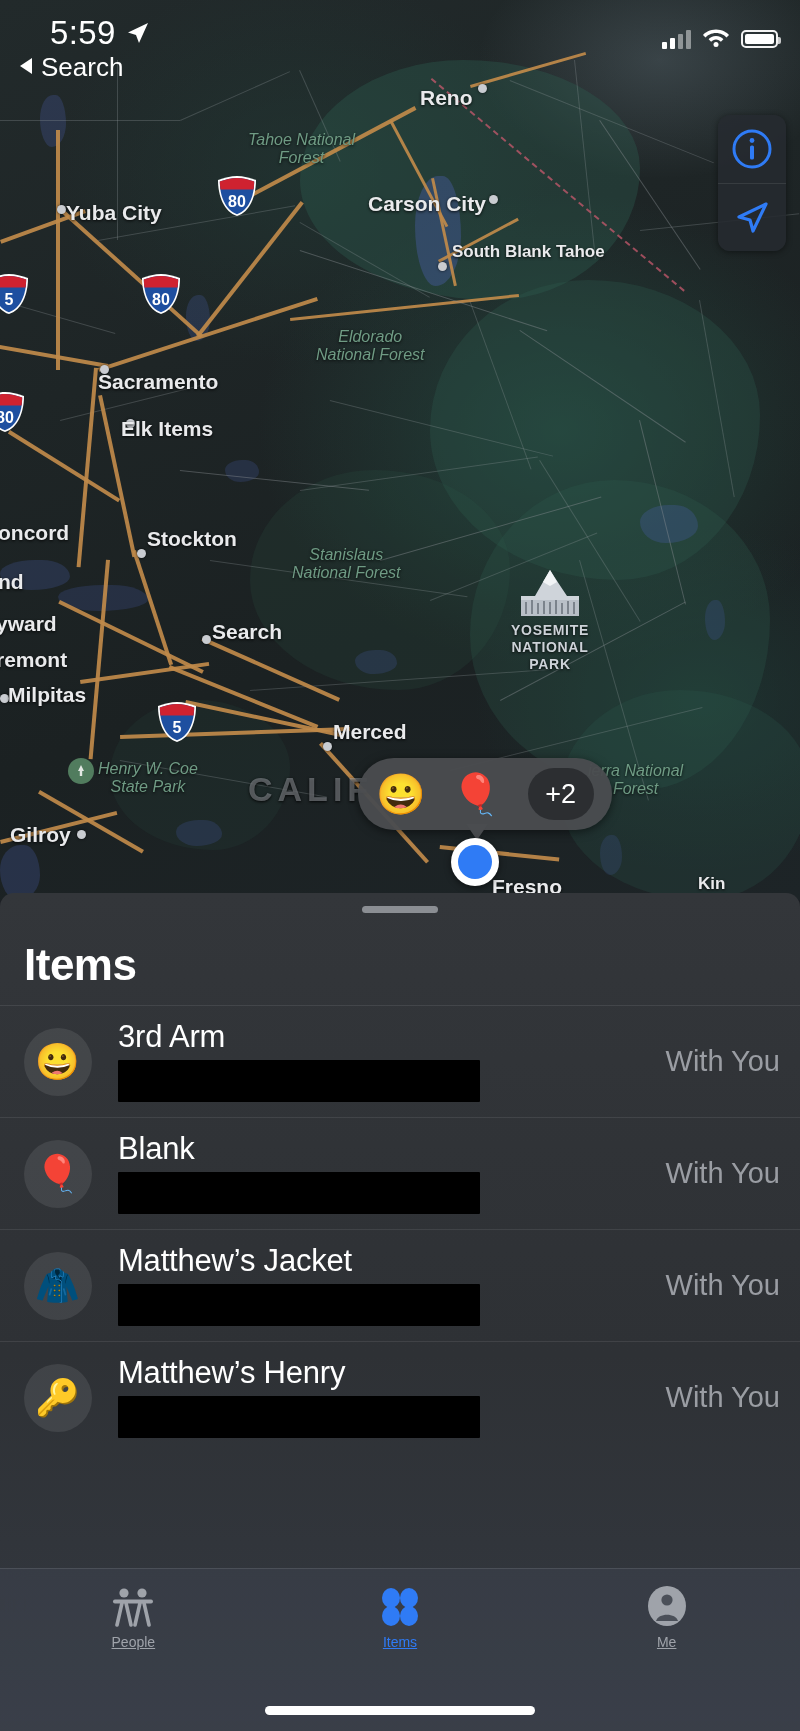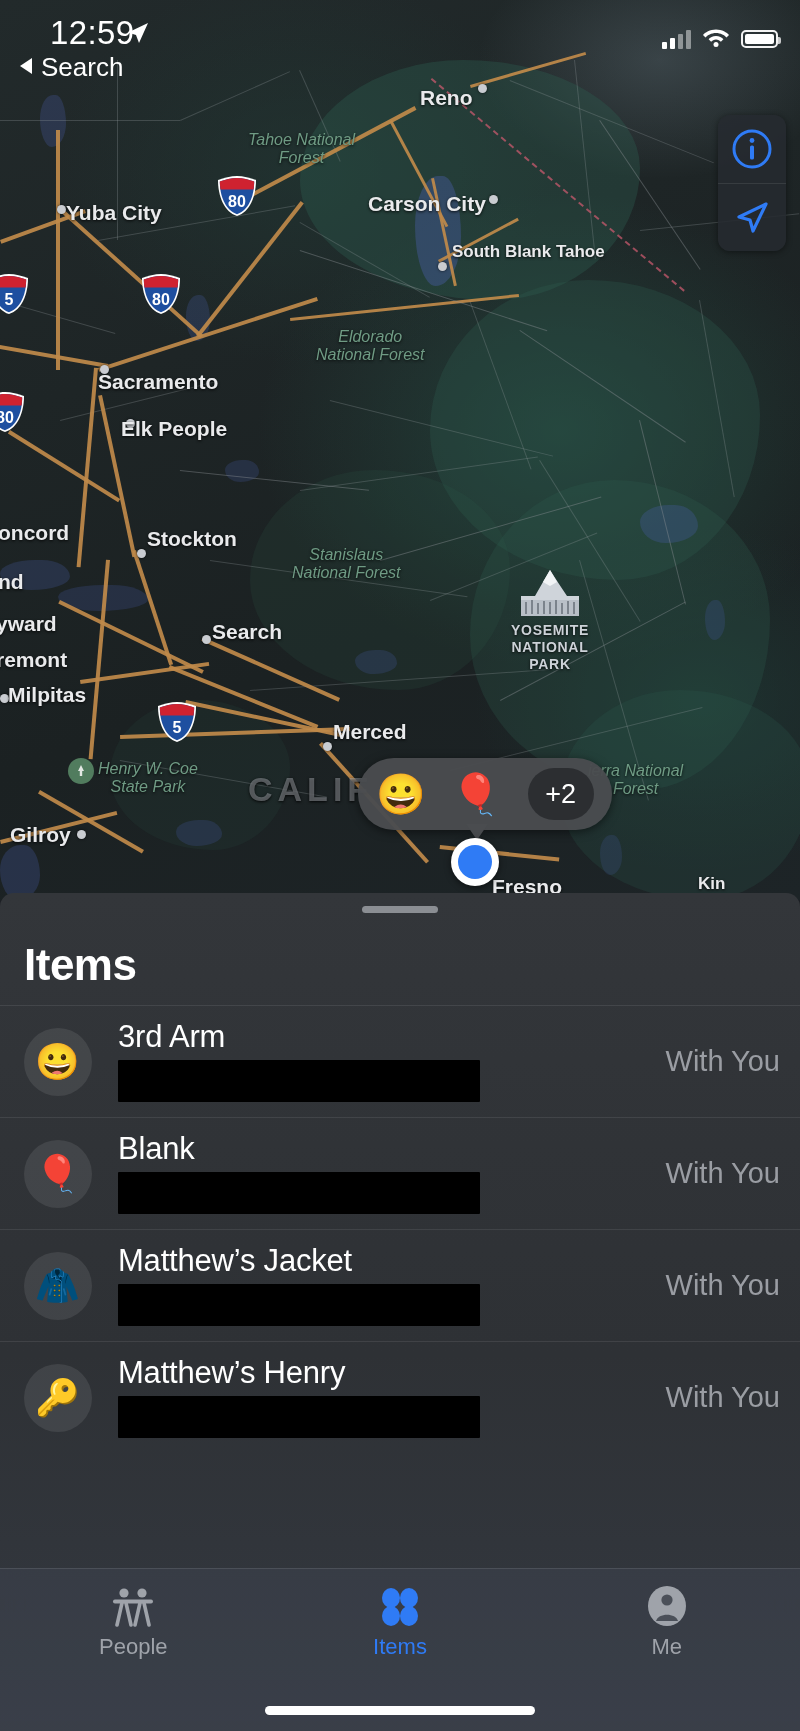--- a/index.html
+++ b/index.html
@@ -216,21 +216,21 @@
     border-top: 1px solid rgba(255,255,255,.09);
     display: flex; align-items: flex-start;
     z-index: 30;
     backdrop-filter: blur(12px);
   }
   .tab {
     flex: 1; padding-top: 16px;
     display: flex; flex-direction: column; align-items: center; gap: 7px;
   }
   .tab-ico { height: 42px; display: flex; align-items: flex-end; }
-  .tab-label { font-size: 22px; color: #9fa3aa; }
+  .tab-label { font-size: 14px; color: #9fa3aa; text-decoration: underline; }
   .tab.active .tab-label { color: #2f7bf5; }
   #home-indicator {
     position: absolute; left: 50%; bottom: 16px; transform: translateX(-50%);
     width: 270px; height: 9px; border-radius: 5px; background: #fff;
     z-index: 35;
   }
 </style>
 </head>
 <body>
 
@@ -324,21 +324,21 @@
         <div class="city" style="left: 420px; top: 86px;">Reno</div>
         <div class="citydot" style="left: 57px; top: 205px;"></div>
         <div class="city" style="left: 66px; top: 201px;">Yuba City</div>
         <div class="citydot" style="left: 489px; top: 195px;"></div>
         <div class="city" style="left: 368px; top: 192px;">Carson City</div>
         <div class="citydot" style="left: 438px; top: 262px;"></div>
         <div class="city sm" style="left: 452px; top: 242px;">South Blank Tahoe</div>
         <div class="citydot" style="left: 100px; top: 365px;"></div>
         <div class="city" style="left: 98px; top: 370px;">Sacramento</div>
         <div class="citydot" style="left: 126px; top: 419px;"></div>
-        <div class="city" style="left: 121px; top: 417px;">Elk People</div>
+        <div class="city" style="left: 121px; top: 417px;">Elk Items</div>
         <div class="city" style="left: -2px; top: 521px;">oncord</div>
         <div class="city" style="left: -2px; top: 570px;">nd</div>
         <div class="citydot" style="left: 137px; top: 549px;"></div>
         <div class="city" style="left: 147px; top: 527px;">Stockton</div>
         <div class="city" style="left: -4px; top: 612px;">yward</div>
         <div class="city" style="left: -4px; top: 648px;">remont</div>
         <div class="citydot" style="left: 202px; top: 635px;"></div>
         <div class="city" style="left: 212px; top: 620px;">Search</div>
         <div class="citydot" style="left: 0px; top: 694px;"></div>
         <div class="city" style="left: 8px; top: 683px;">Milpitas</div>
@@ -458,21 +458,21 @@
       <span class="cl-emoji">🎈</span>
       <span id="cluster-more">+2</span>
     </div>
     <div id="cluster-tail"></div>
     <div id="self-dot">
         <i></i>
       </div>
   </div>
 
   <div id="statusbar">
-    <div id="sb-time">12:59</div>
+    <div id="sb-time">5:59</div>
     <div id="sb-loc">
       <svg width="26" height="26" viewBox="0 0 26 26" aria-hidden="true">
         <path d="M24 3 L4 12.5 L12 15 L15 23 Z" fill="#fff"></path>
       </svg>
     </div>
     <div id="sb-right">
       <span class="bars">
           <i></i>
           <i></i>
           <i></i>

